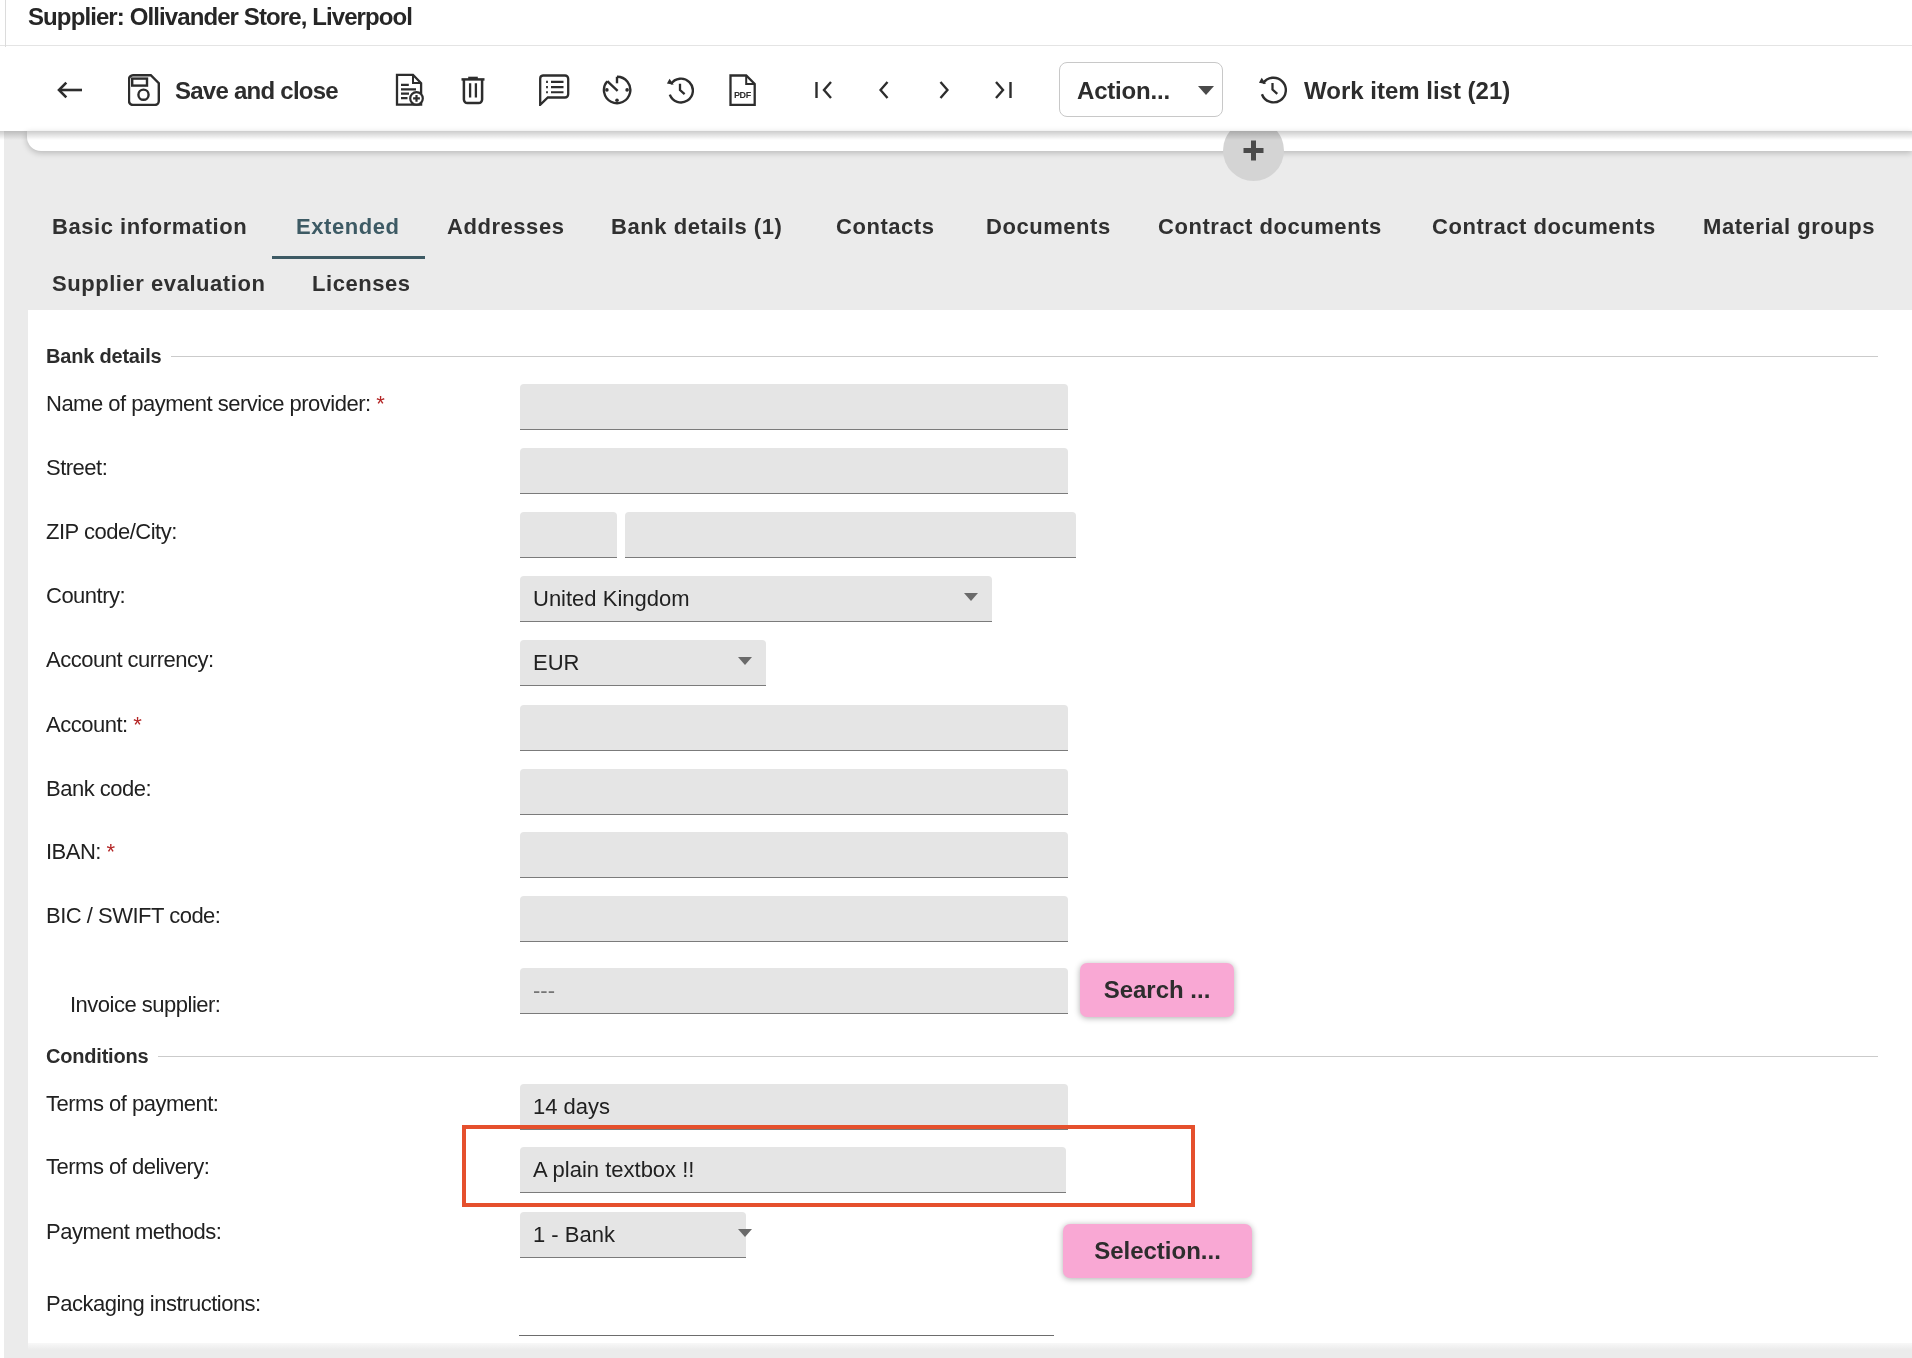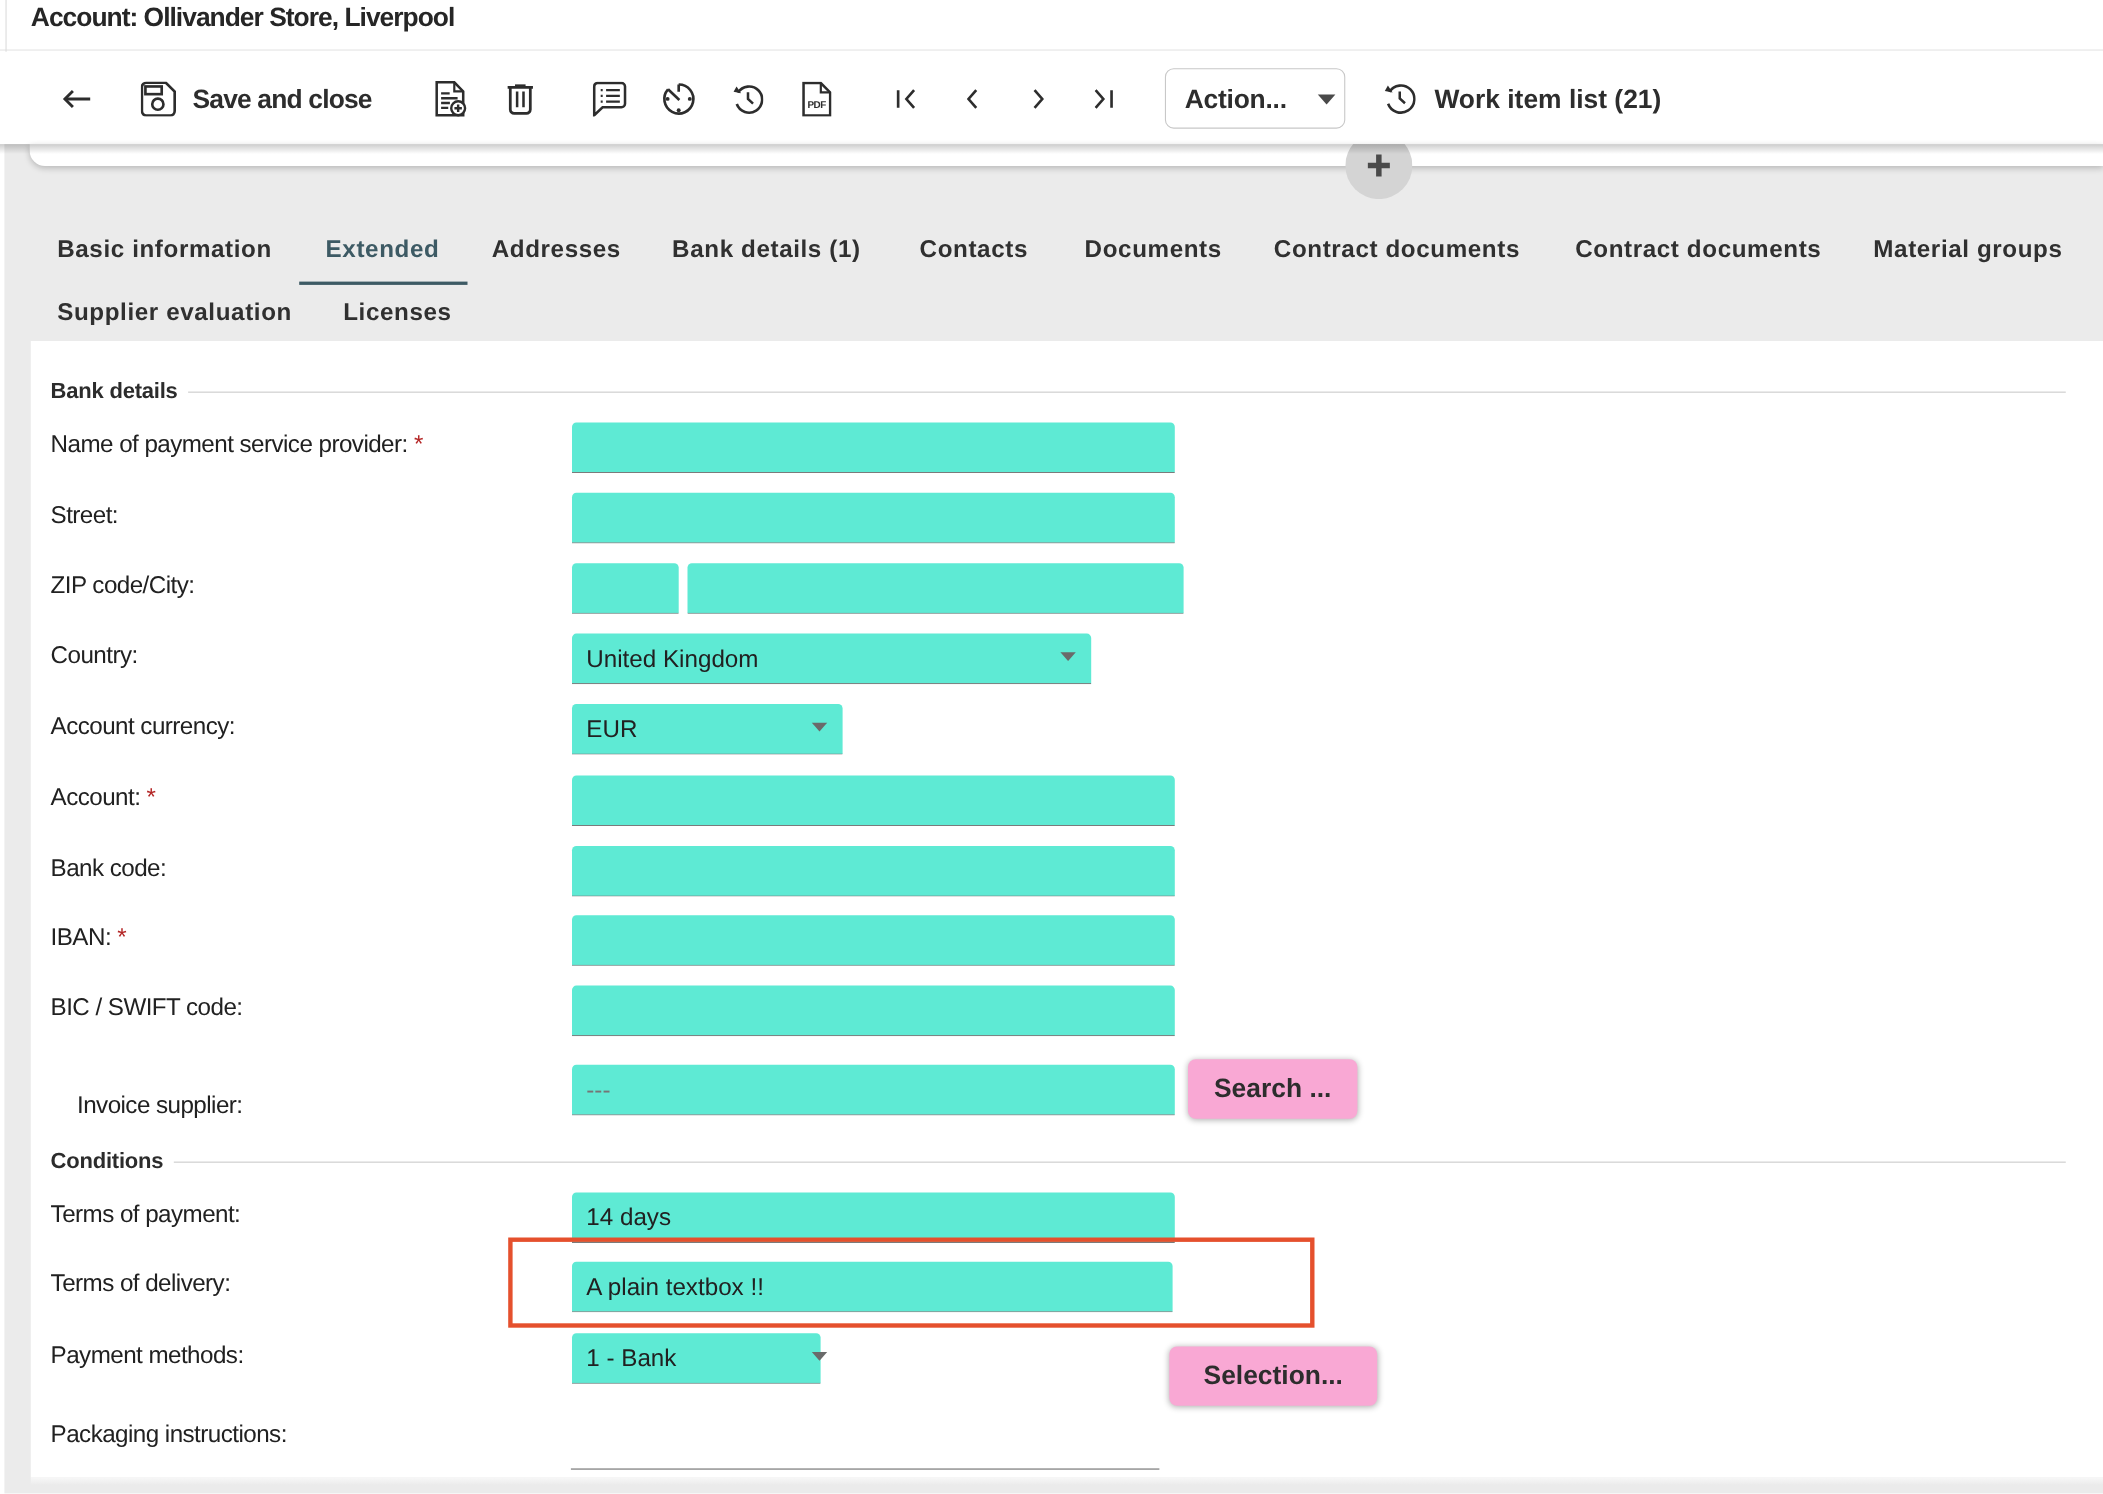--- a/index.html
+++ b/index.html
@@ -33,32 +33,32 @@
   
   #card { left:28px; top:310px; width:1884px; height:1033px; background:#fff; }
 
   
   .ghead { position:absolute; left:46px; display:flex; align-items:center; width:1832px; }
   .ghead span { font-size:20px; font-weight:bold; color:#2c2c2c; white-space:nowrap; letter-spacing:-0.2px; }
   .ghead i { flex:1; border-top:1px solid #cbcbcb; margin-left:10px; height:0; }
 
   .lbl { position:absolute; left:46px; font-size:22px; color:#212121; white-space:nowrap; letter-spacing:-0.5px; }
   .lbl b { color:#b42626; font-weight:normal; }
-  .inp { position:absolute; background:#5eead4; border-bottom:1px solid #7b7b7b; border-radius:4px 4px 0 0; font-size:22px; color:#212121; padding-left:13px; }
+  .inp { position:absolute; background:#e5e5e5; border-bottom:1px solid #7b7b7b; border-radius:4px 4px 0 0; font-size:22px; color:#212121; padding-left:13px; }
   .inp.h { height:46px; line-height:45px; }
   .caret { position:absolute; width:0; height:0; border-left:7px solid transparent; border-right:7px solid transparent; border-top:8px solid #6a6a6a; }
   .btn { position:absolute; background:#f9a8d4; border-radius:7px; box-shadow:0 1px 6px rgba(0,0,0,0.32); font-size:24px; font-weight:bold; color:#2d2d2d; text-align:center; }
   #redbox { left:462px; top:1125px; width:733px; height:82px; border:4px solid #e5502d; }
 </style>
 </head>
 <body>
 <div id="page">
 
   <div class="abs" id="titlebar"></div>
-  <div class="abs" id="title">Account: Ollivander Store, Liverpool</div>
+  <div class="abs" id="title">Supplier: Ollivander Store, Liverpool</div>
   <div class="abs" id="edge-v"></div>
   <div class="abs" id="edge-h"></div>
 
   <div class="abs" id="toolbar"></div>
   <div class="tlabel" style="left:175px; top:77px; letter-spacing:-0.75px;">Save and close</div>
   <div class="tlabel" style="left:1077px; top:77px; letter-spacing:-0.2px;">Action...</div>
   <div class="tlabel" style="left:1304px; top:77px;">Work item list (21)</div>
   <div class="abs" style="left:1059px; top:62px; width:164px; height:55px; border:1px solid #c8c8c8; border-radius:8px;"></div>
   <div class="caret" style="left:1198px; top:86px; border-left-width:8px; border-right-width:8px; border-top-width:9px; border-top-color:#4a4a4a;"></div>
 

